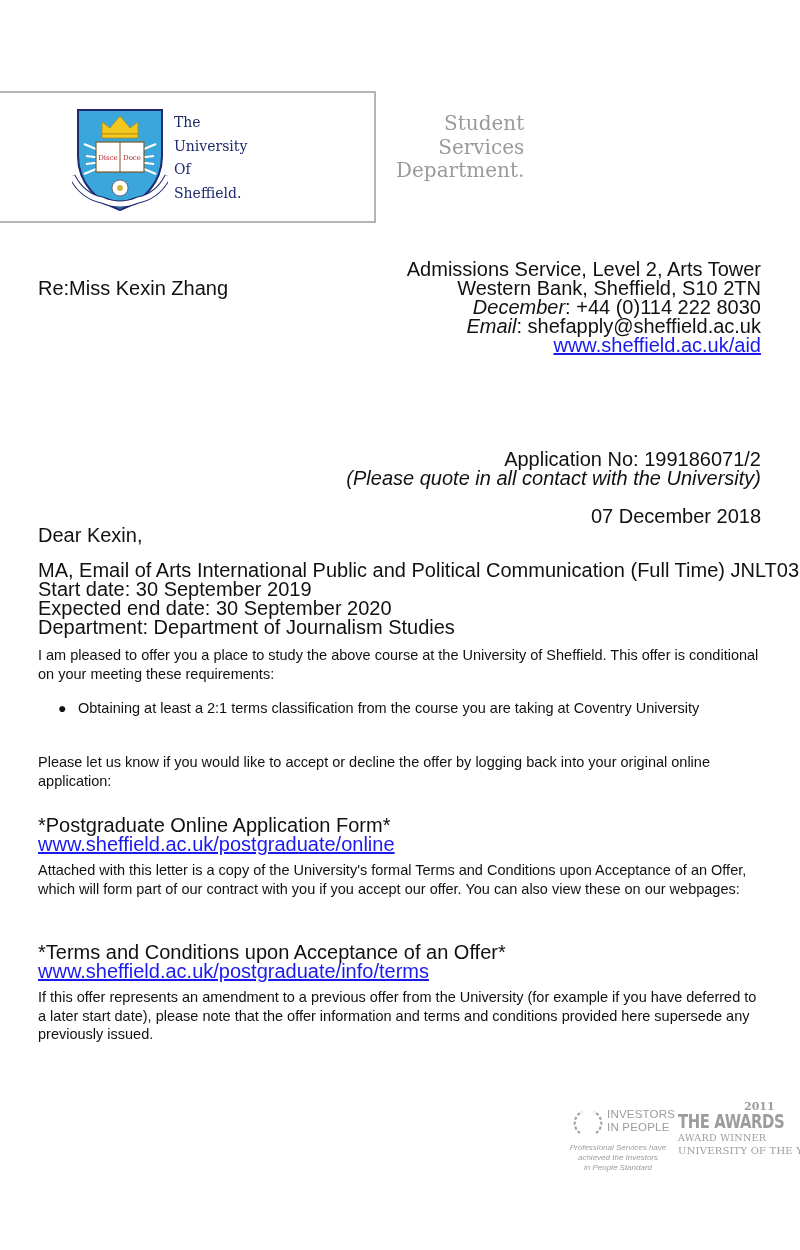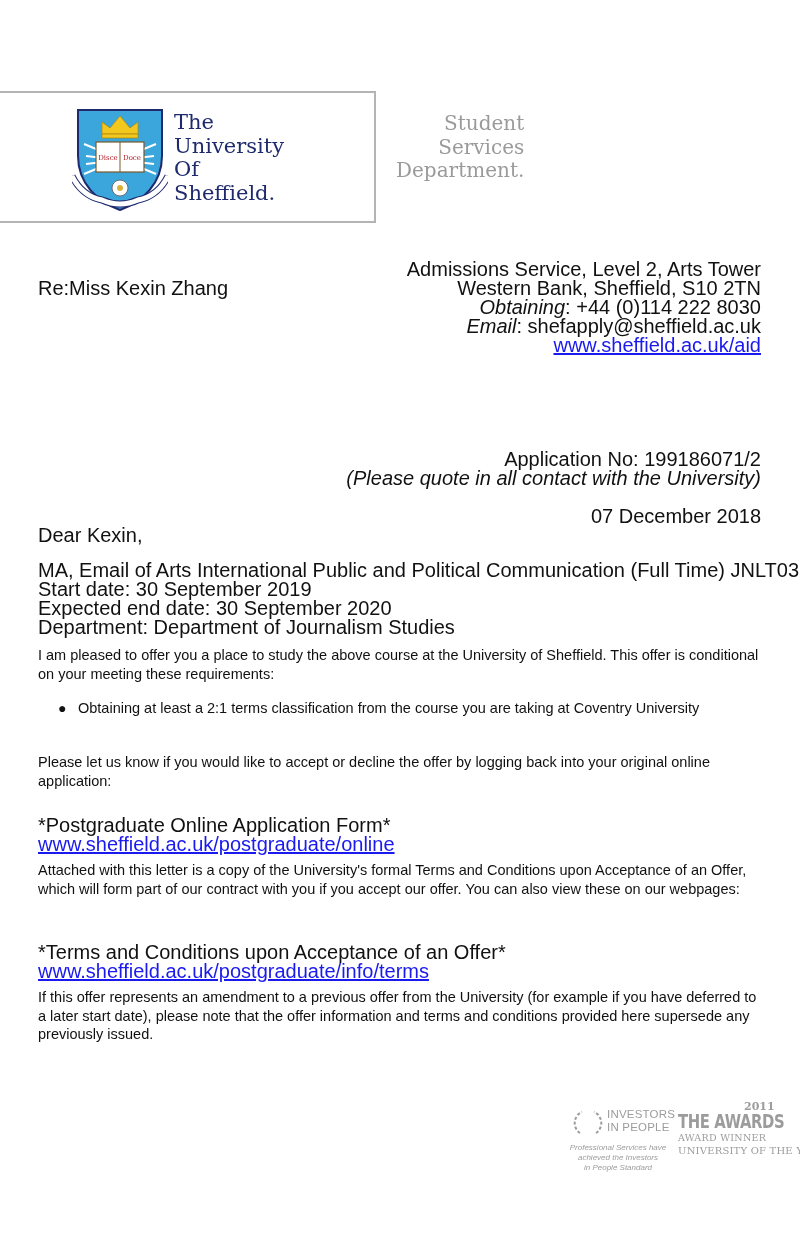--- a/index.html
+++ b/index.html
@@ -2,21 +2,21 @@
 <html><head>
 <meta charset="utf-8">
 <style>
   html, body { margin:0; padding:0; background:#ffffff; }
   body { width:800px; height:1250px; position:relative; overflow:hidden;
          font-family:"Liberation Sans", sans-serif; color:#111; }
   .header-box { position:absolute; left:0; top:91px; width:376px; height:132px;
                 border:2px solid #b4b4b4; border-left:none; box-sizing:border-box; background:#fff; }
   .crest { position:absolute; left:72px; top:104px; width:96px; height:110px; }
   .uni-name { position:absolute; left:174px; top:111px; font-family:"DejaVu Serif", serif;
-              color:#1f2a6e; font-size:21px; line-height:23.5px; }
+              color:#1f2a6e; font-size:14px; line-height:23.5px; }
   .uni-name div { white-space:nowrap; }
   .dept-name { position:absolute; left:396px; top:112px; font-family:"DejaVu Serif", serif;
                color:#9a9a9a; font-size:20px; line-height:23.5px; }
   .dept-name div { white-space:nowrap;text-align:right; }
   .t { position:absolute; font-size:20px; line-height:19px; white-space:nowrap;margin-top:9px; }
   .r { right:39px; text-align:right; }
   .l { left:38px; }
   a.link { color:#1a1aee; text-decoration:underline; }
   .body-text { position:absolute; left:38px; width:730px; font-size:14.5px; line-height:18.7px; }
   .bullet-list { position:absolute; left:58px; width:690px; font-size:14.5px; line-height:18.7px; }
@@ -74,21 +74,21 @@
 <div class="dept-name">
   <div>Student</div>
   <div>Services</div>
   <div>Department.</div>
 </div>
 
 <div class="t l" style="top:270px;">Re:Miss Kexin Zhang</div>
 
 <div class="t r" style="top:251px;">Admissions Service, Level 2, Arts Tower</div>
 <div class="t r" style="top:270px;">Western Bank, Sheffield, S10 2TN</div>
-<div class="t r" style="top:289px;"><i>Obtaining</i><span>: +44 (0)114 222 8030</span></div>
+<div class="t r" style="top:289px;"><i>December</i><span>: +44 (0)114 222 8030</span></div>
 <div class="t r" style="top:308px;"><i>Email</i><span>: shefapply@sheffield.ac.uk</span></div>
 <div class="t r" style="top:327px;"><a class="link">www.sheffield.ac.uk/aid</a></div>
 
 <div class="t r" style="top:441px;">Application No: 199186071/2</div>
 <div class="t r" style="top:460px; font-style:italic;">(Please quote in all contact with the University)</div>
 <div class="t r" style="top:498px;">07 December 2018</div>
 
 <div class="t l" style="top:517px;">Dear Kexin,</div>
 
 <div class="t l" style="top:552px;">MA, Email of Arts International Public and Political Communication (Full Time) JNLT03</div>

